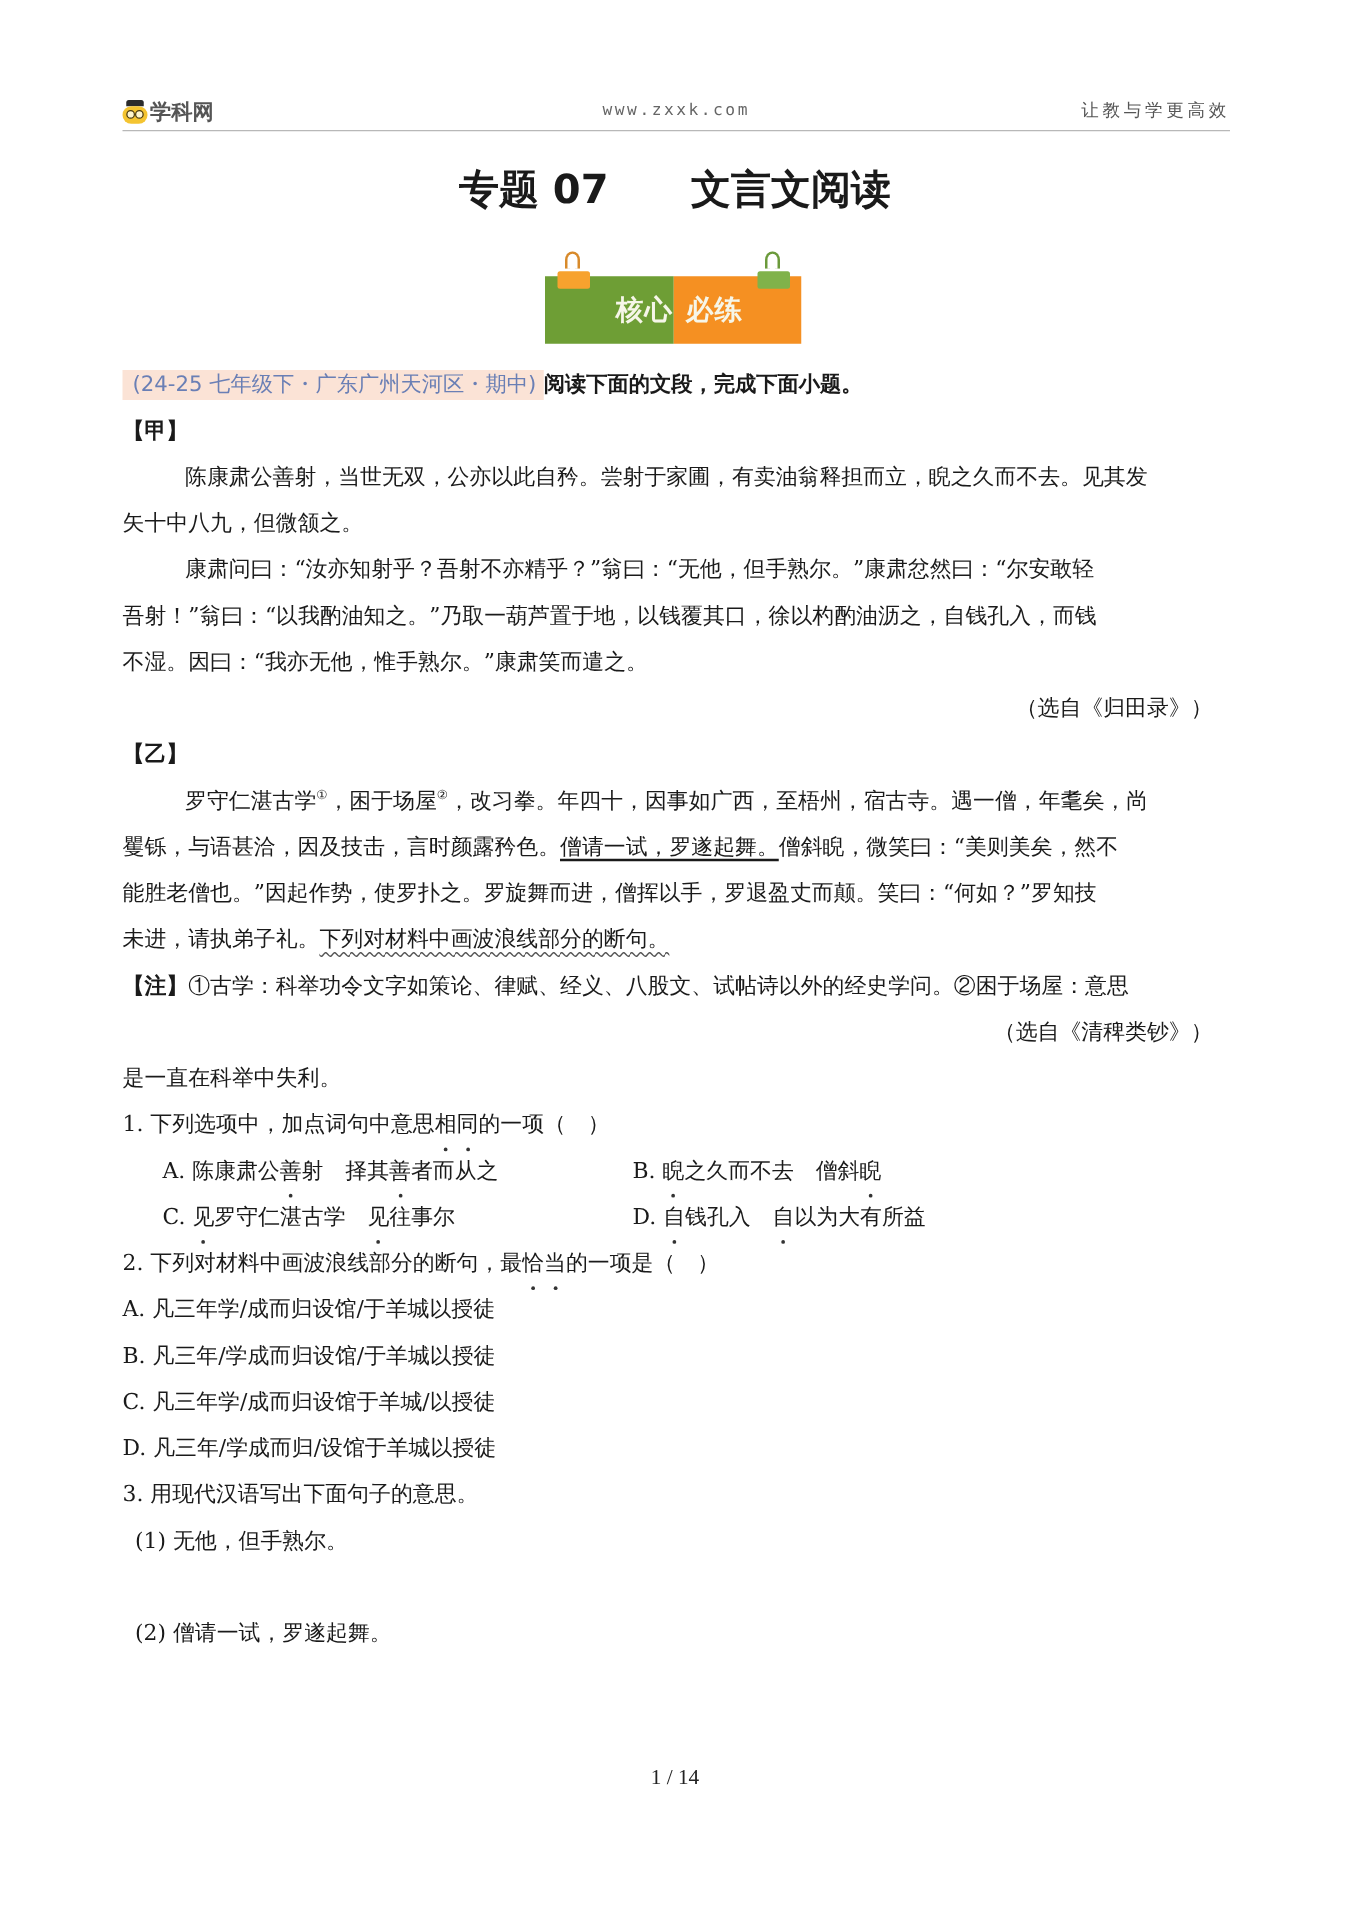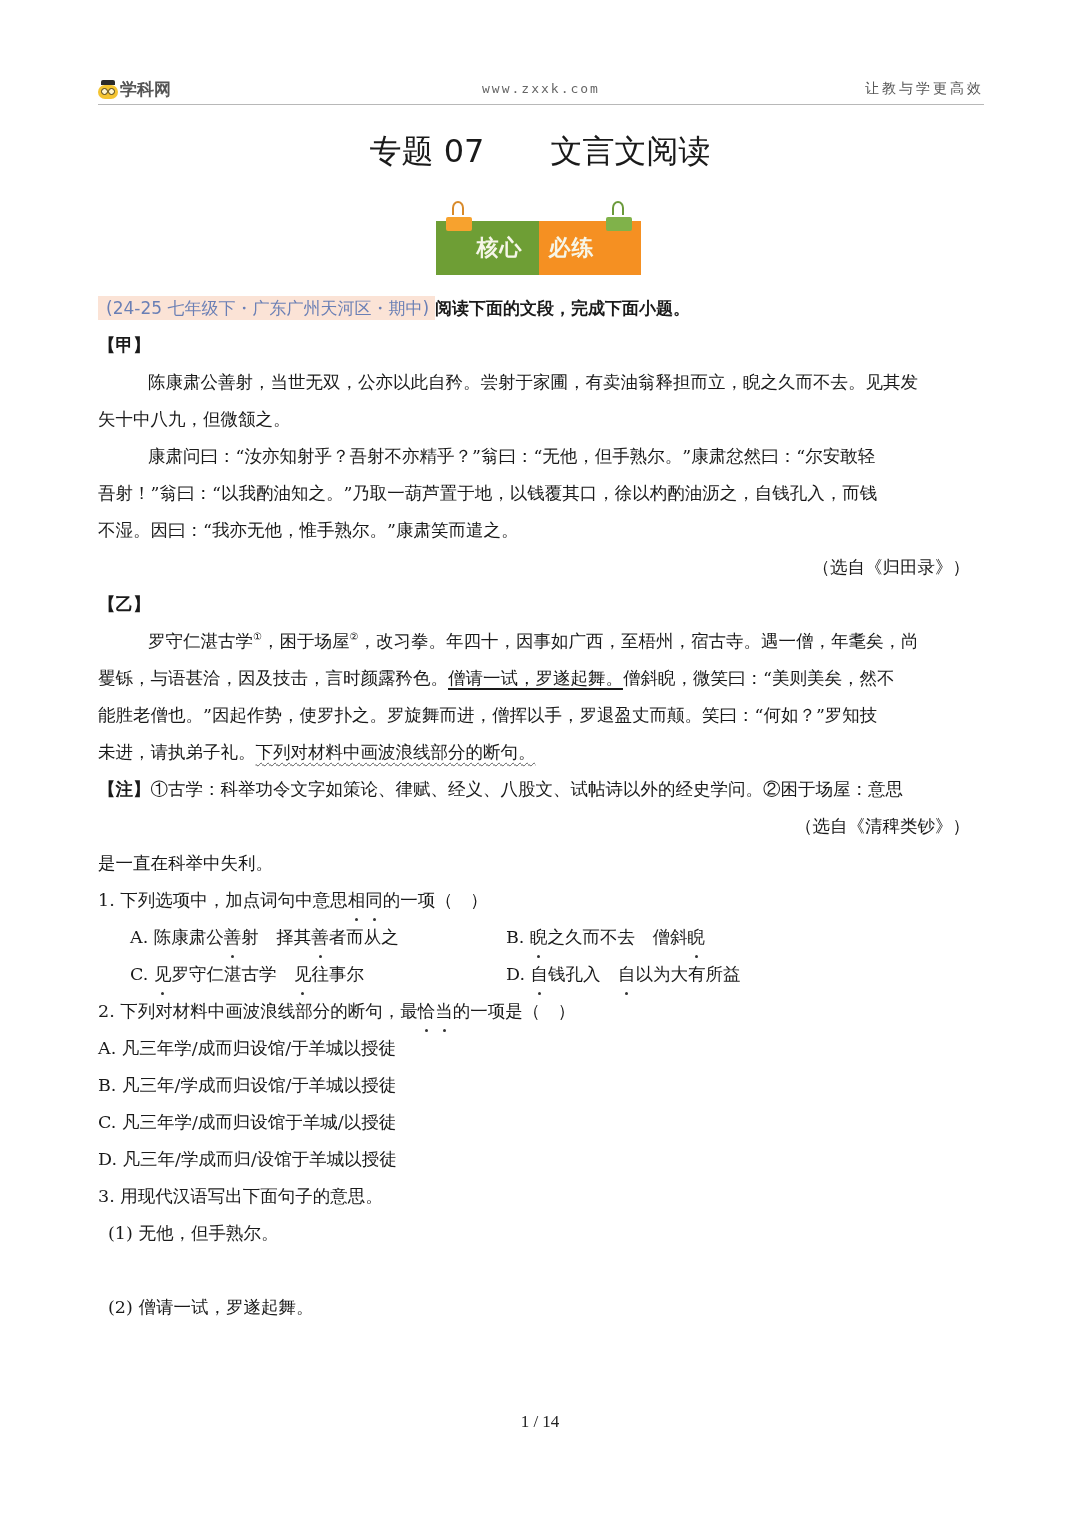--- a/index.html
+++ b/index.html
@@ -91,21 +91,21 @@
       letter-spacing: 3px;
       color: #555555;
     }
     .title {
       position: absolute;
       left: 0;
       right: 0;
       top: 130px;
       text-align: center;
       font-family: "DejaVu Sans", "Liberation Sans", sans-serif;
-      font-weight: normal;
+      font-weight: bold;
       font-size: 32px;
       color: #1a1a1a;
     }
     .title .num {
       margin-right: 66px;
     }
     .badge {
       position: absolute;
       left: 436px;
       top: 221px;
@@ -118,21 +118,21 @@
       height: 100%;
       display: flex;
       align-items: center;
       justify-content: center;
       font-family: "DejaVu Sans", "Liberation Sans", sans-serif;
       font-weight: bold;
       font-size: 22px;
       color: #f6f6e8;
       letter-spacing: 1px;
     }
-    .badge .green { background: #6e9e35; justify-content: flex-end; padding-right: 16px; box-sizing: border-box; }
+    .badge .green { background: #6e9e35; justify-content: flex-end; box-sizing: border-box; }
     .badge .orange { background: #f59022; justify-content: flex-start; padding-left: 10px; box-sizing: border-box; }
     .clip {
       position: absolute;
       width: 26px;
       height: 22px;
       top: -12px;
     }
     .clip .body {
       position: absolute;
       left: 0;

